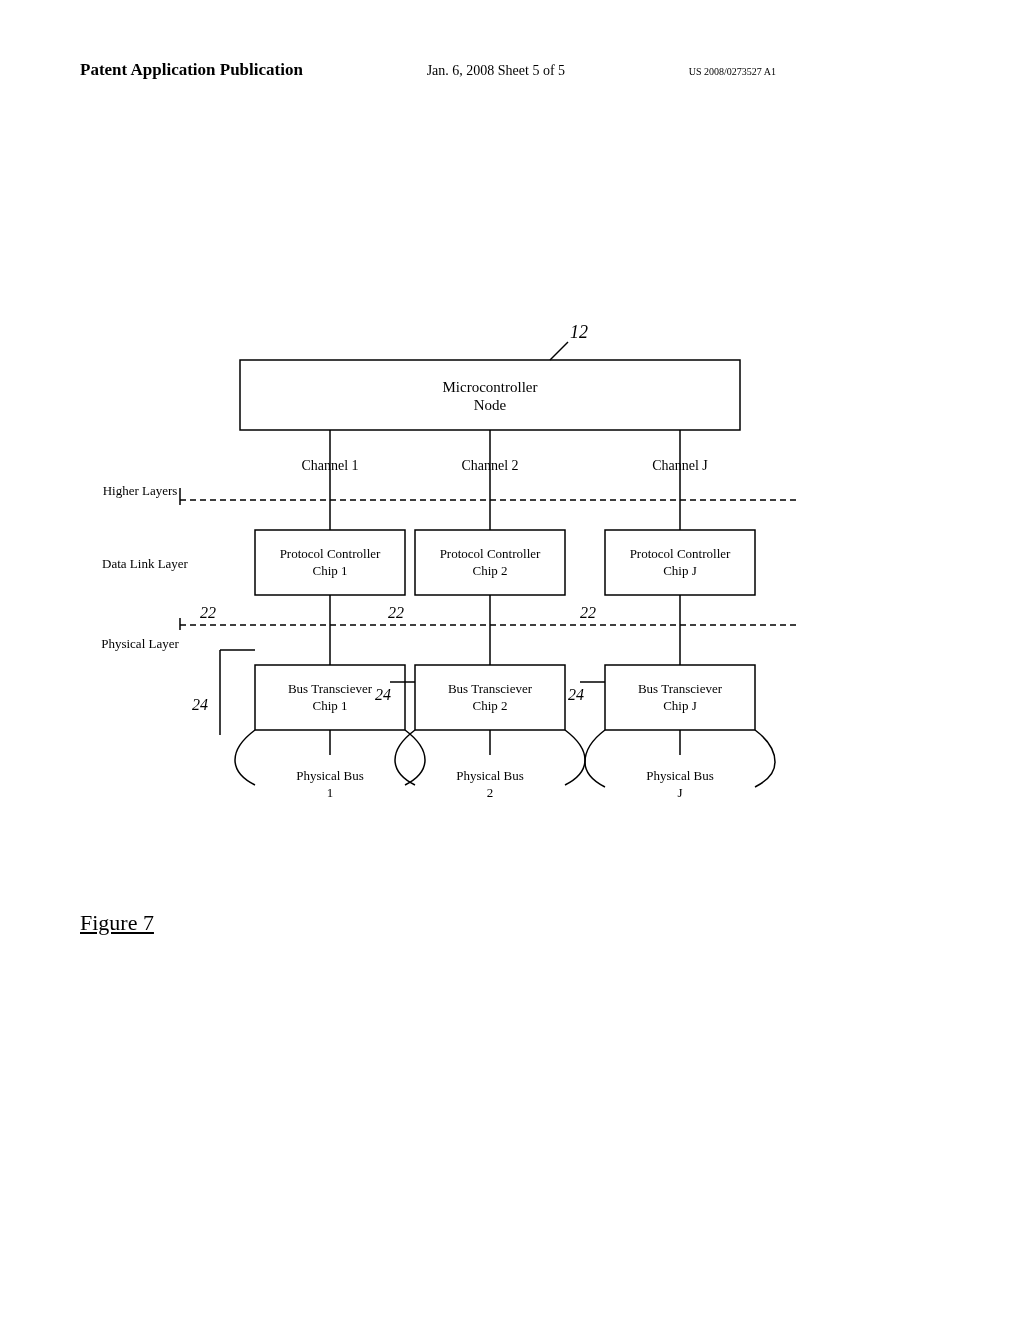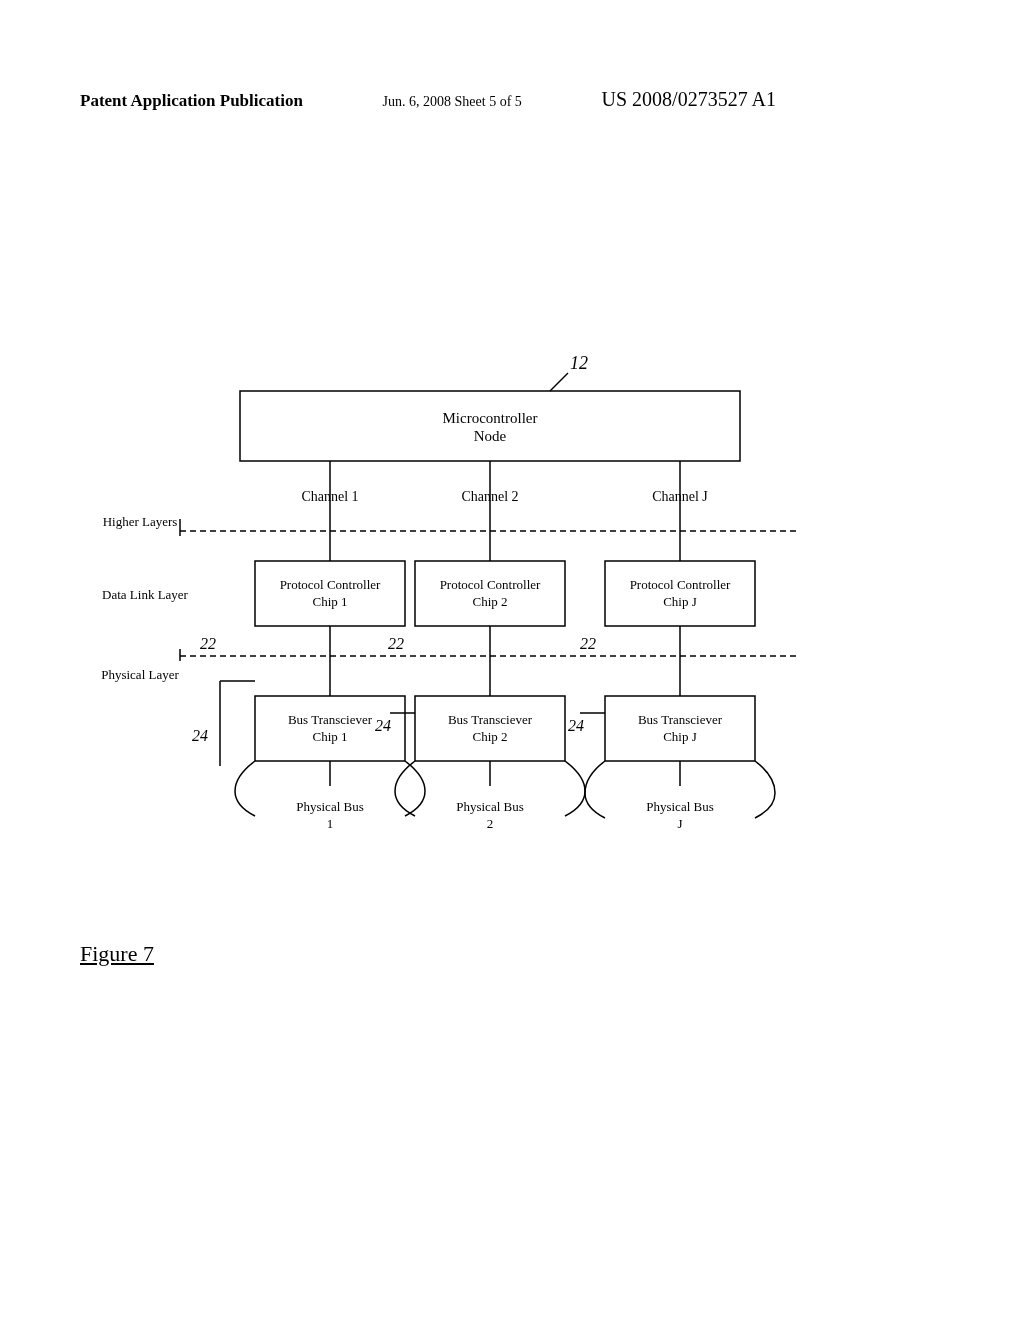--- a/index.html
+++ b/index.html
@@ -9,41 +9,41 @@
       min-height: 1320px;
       font-family: 'Times New Roman', Times, serif;
       color: #000;
       position: relative;
     }
 
     .page {
       width: 856px;
       min-height: 1320px;
       background: #fff;
-      padding: 88px 80px;
+      padding: 60px 80px;
       position: relative;
     }
 
     
     .header {
       display: flex;
       justify-content: space-between;
       align-items: baseline;
       margin-bottom: 10px;
       border-bottom: none;
     }
     .header-left {
       font-size: 17px;
       font-weight: bold;
     }
     .header-center {
       font-size: 14px;
     }
     .header-right {
-      font-size: 20px;
+      font-size: 10px;
     }
 
     
     .diagram-area {
       margin-top: 240px;
       position: relative;
       width: 100%;
     }
 
     
@@ -60,21 +60,21 @@
       text-decoration: underline;
     }
   </style>
 </head>
 <body>
 
 <div class="page">
 
   <div class="header">
     <span class="header-left">Patent Application Publication</span>
-    <span class="header-center">Jun. 6, 2008    Sheet 5 of 5</span>
+    <span class="header-center">Jan. 6, 2008    Sheet 5 of 5</span>
     <span class="header-right">US 2008/0273527 A1</span>
   </div>
 
   <div class="diagram-area">
     <svg class="diagram-svg" width="820" height="560" viewBox="0 0 820 560">
 
       <text x="490" y="18" font-family="Times New Roman" font-size="18" font-style="italic">12</text>
       <line x1="488" y1="22" x2="470" y2="40" stroke="#000" stroke-width="1.5"></line>
 
       <rect x="160" y="40" width="500" height="70" fill="none" stroke="#000" stroke-width="1.5"></rect>

